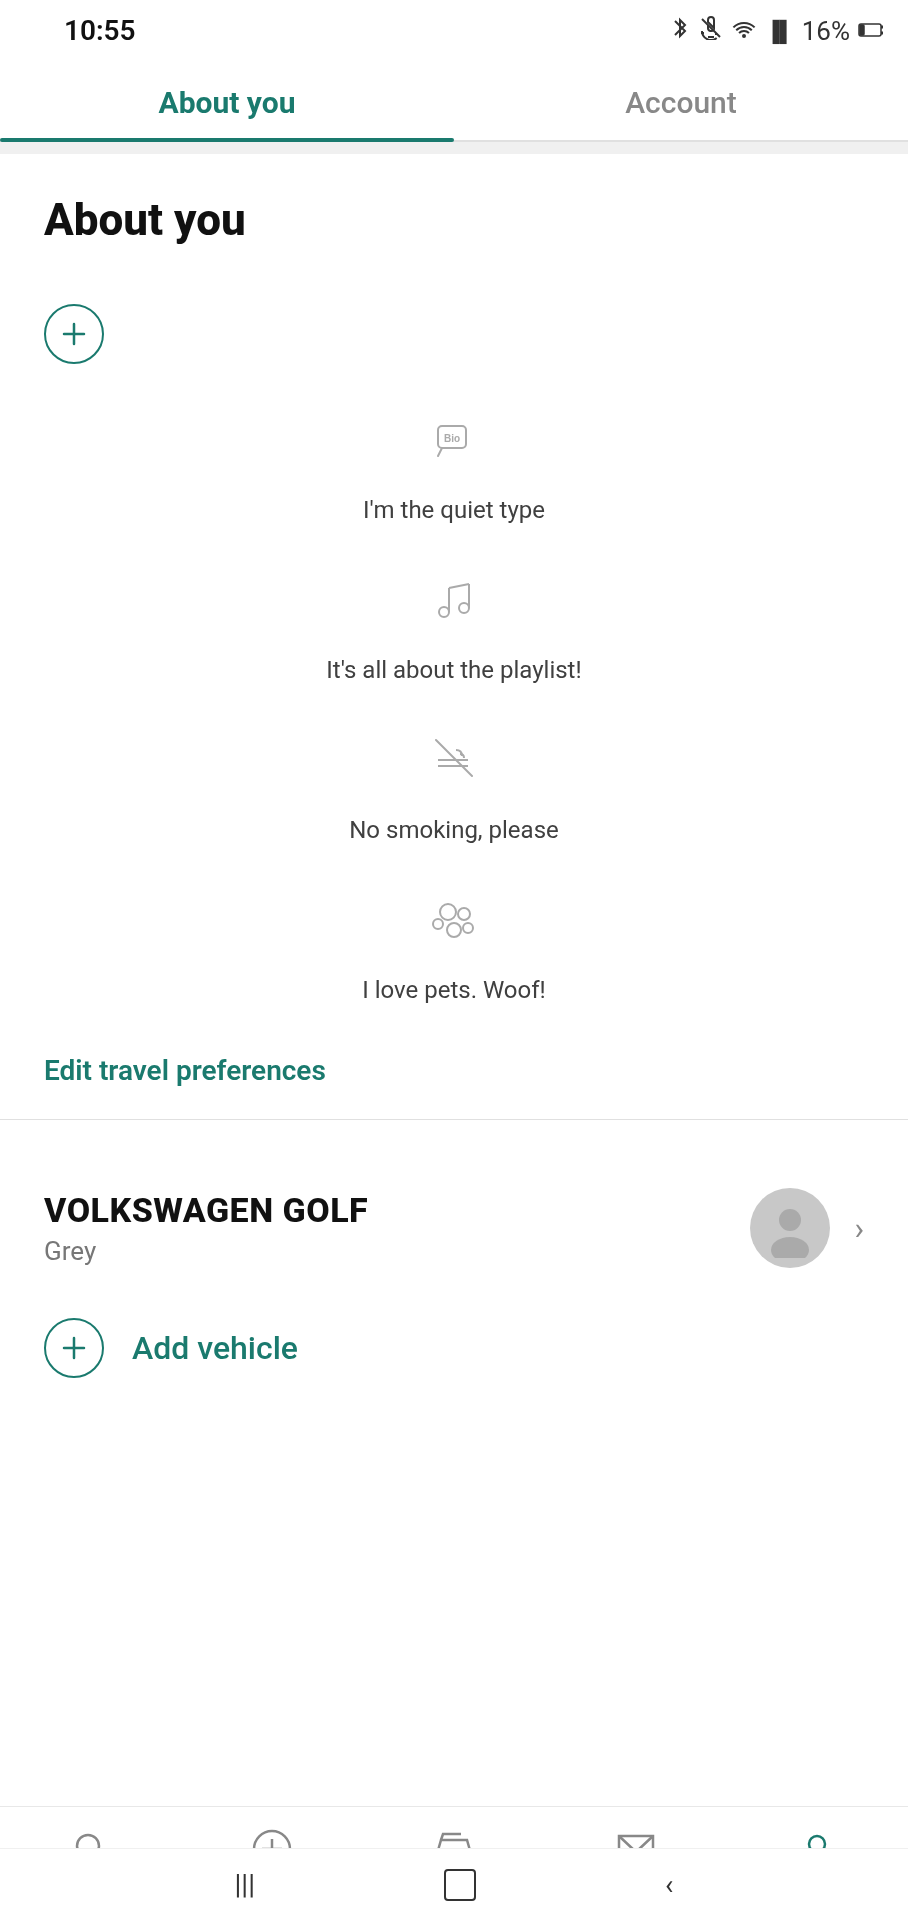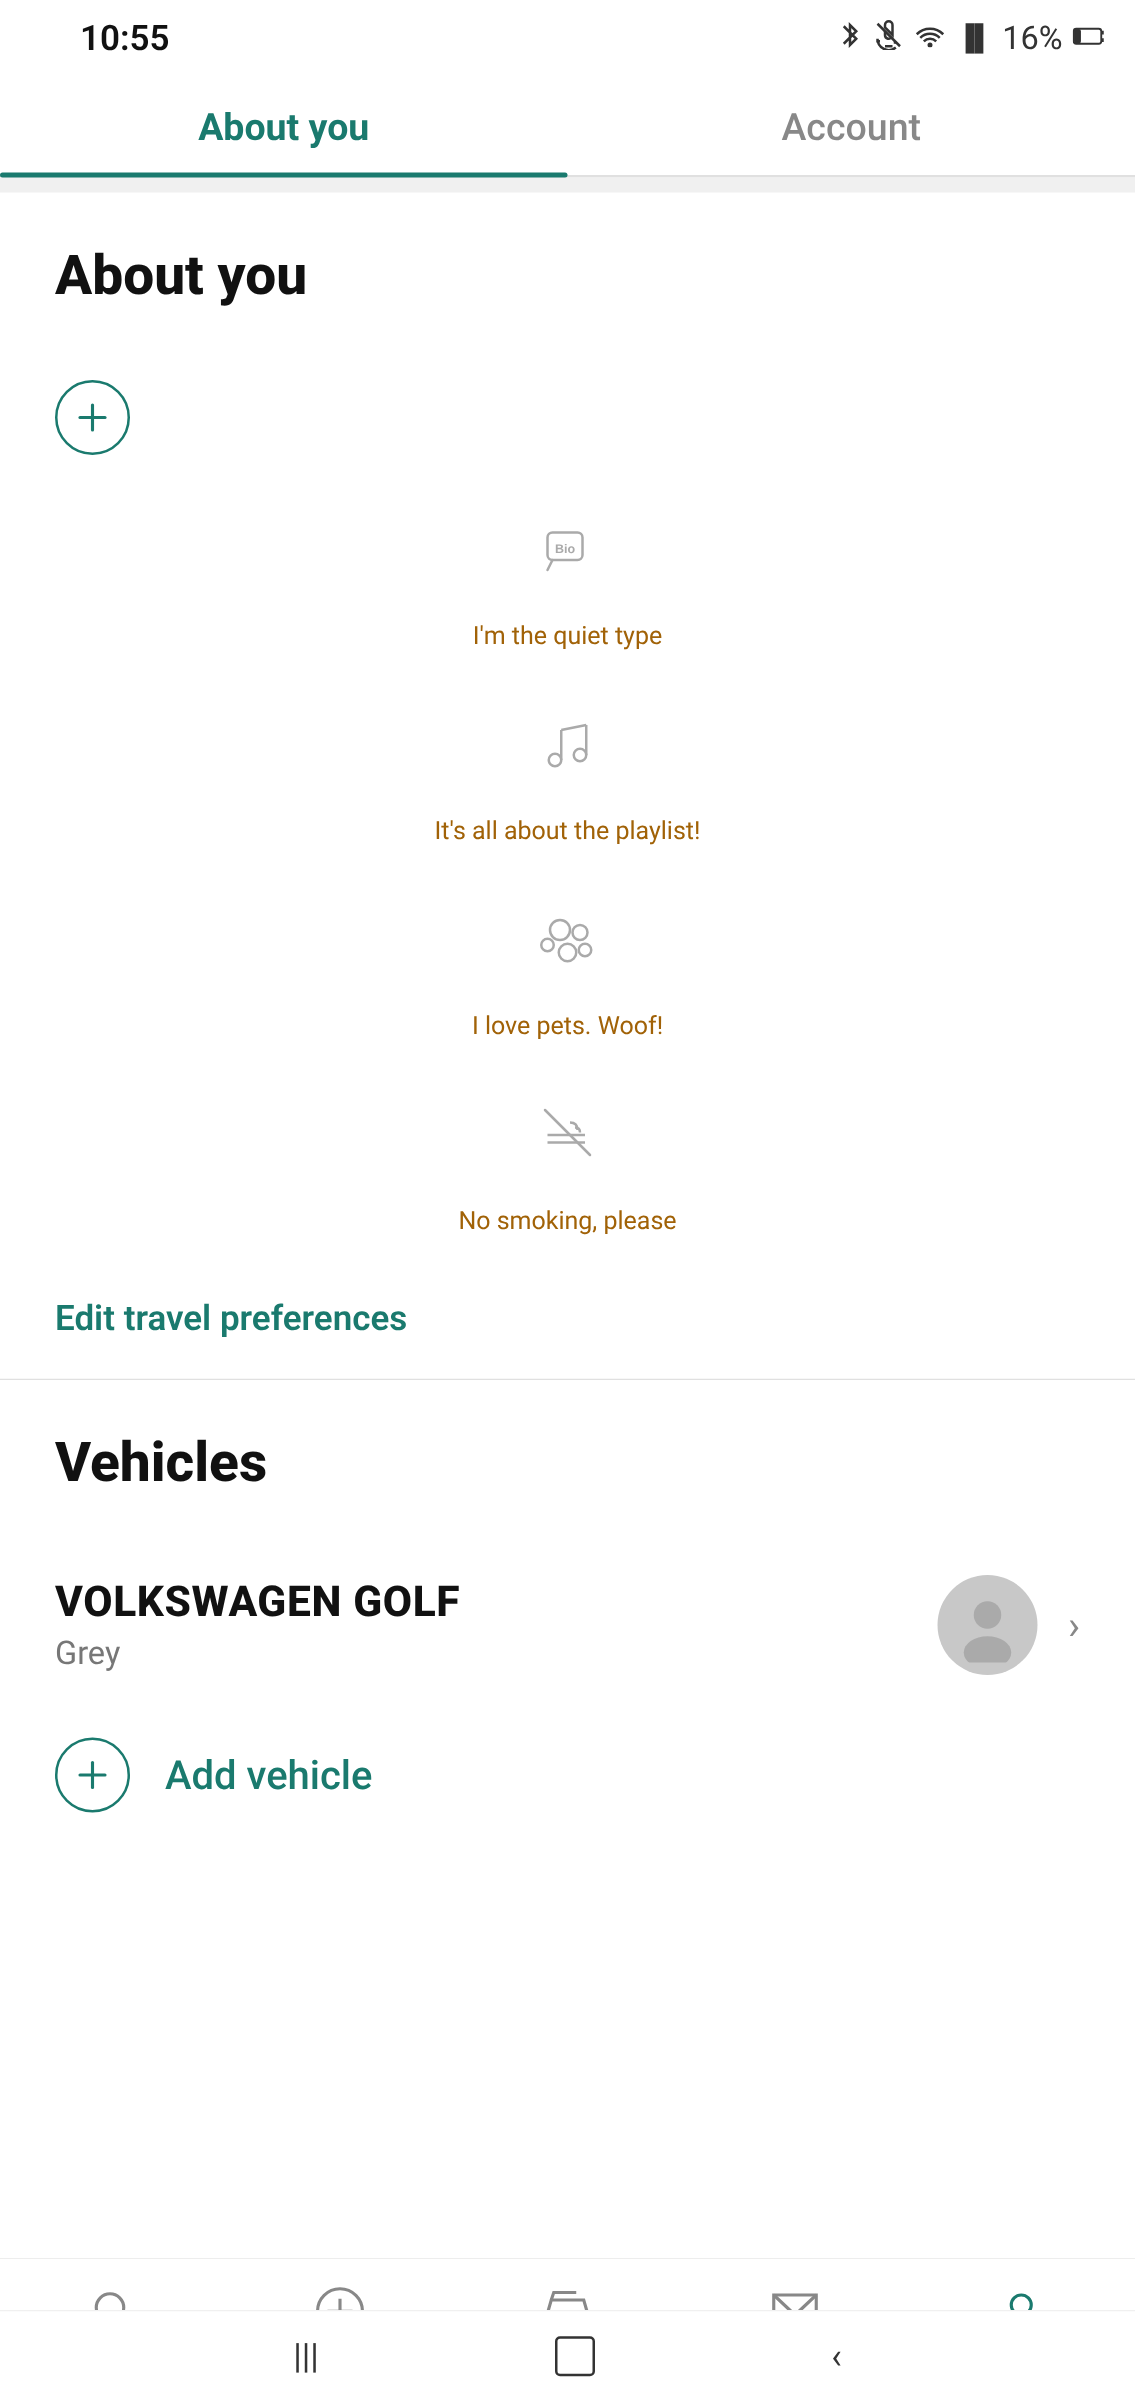--- a/index.html
+++ b/index.html
@@ -103,22 +103,22 @@
       flex-shrink: 0;
       display: flex;
       align-items: center;
       justify-content: center;
     }
     .pref-icon svg {
       width: 52px;
       height: 52px;
     }
     .pref-text {
-      font-size: 20px;
-      color: #a16207;
+      font-size: 24px;
+      color: #404040;
     }
     .pref-text.teal {
       color: #1a7a6e;
       font-size: 32px;
       font-weight: 500;
     }
 
     
     .add-bio-row {
       display: flex;
@@ -348,50 +348,49 @@
         <line x1="41" y1="36" x2="41" y2="12" stroke="#aaa" stroke-width="2"></line>
         <line x1="21" y1="16" x2="41" y2="12" stroke="#aaa" stroke-width="2"></line>
       </svg>
     </div>
     <span class="pref-text">It's all about the playlist!</span>
   </div>
 
   <div class="pref-row">
     <div class="pref-icon">
       <svg viewBox="0 0 52 52" fill="none" stroke="#aaa" stroke-width="2">
+        <line x1="8" y1="8" x2="44" y2="44" stroke="#aaa" stroke-width="2" stroke-linecap="round"></line>
+        <line x1="10" y1="28" x2="40" y2="28" stroke="#aaa" stroke-width="2"></line>
+        <line x1="10" y1="34" x2="40" y2="34" stroke="#aaa" stroke-width="2"></line>
+        <path d="M32 22 Q36 22 36 26" stroke="#aaa" stroke-width="2" fill="none"></path>
+        <path d="M28 18 Q34 18 34 24" stroke="#aaa" stroke-width="2" fill="none"></path>
+      </svg>
+    </div>
+    <span class="pref-text">No smoking, please</span>
+  </div>
+
+  <div class="pref-row">
+    <div class="pref-icon">
+      <svg viewBox="0 0 52 52" fill="none" stroke="#aaa" stroke-width="2">
         <circle cx="20" cy="20" r="8" stroke="#aaa" stroke-width="2"></circle>
         <circle cx="36" cy="22" r="6" stroke="#aaa" stroke-width="2"></circle>
         <circle cx="10" cy="32" r="5" stroke="#aaa" stroke-width="2"></circle>
         <circle cx="26" cy="38" r="7" stroke="#aaa" stroke-width="2"></circle>
         <circle cx="40" cy="36" r="5" stroke="#aaa" stroke-width="2"></circle>
       </svg>
     </div>
     <span class="pref-text">I love pets. Woof!</span>
   </div>
 
-  <div class="pref-row">
-    <div class="pref-icon">
-      <svg viewBox="0 0 52 52" fill="none" stroke="#aaa" stroke-width="2">
-        <line x1="8" y1="8" x2="44" y2="44" stroke="#aaa" stroke-width="2" stroke-linecap="round"></line>
-        <line x1="10" y1="28" x2="40" y2="28" stroke="#aaa" stroke-width="2"></line>
-        <line x1="10" y1="34" x2="40" y2="34" stroke="#aaa" stroke-width="2"></line>
-        <path d="M32 22 Q36 22 36 26" stroke="#aaa" stroke-width="2" fill="none"></path>
-        <path d="M28 18 Q34 18 34 24" stroke="#aaa" stroke-width="2" fill="none"></path>
-      </svg>
-    </div>
-    <span class="pref-text">No smoking, please</span>
-  </div>
-
   <a class="edit-link">Edit travel preferences</a>
 </div>
 
 <div class="thin-divider"></div>
 
 <div class="vehicles-section">
-  <h2 class="section-title">Vehicles</h2>
 
   <div class="vehicle-row">
     <div class="vehicle-info">
       <div class="vehicle-name">VOLKSWAGEN GOLF</div>
       <div class="vehicle-color">Grey</div>
     </div>
     <div class="vehicle-right">
 
       <span style="width:40px;"></span>
       <div class="avatar-circle">

